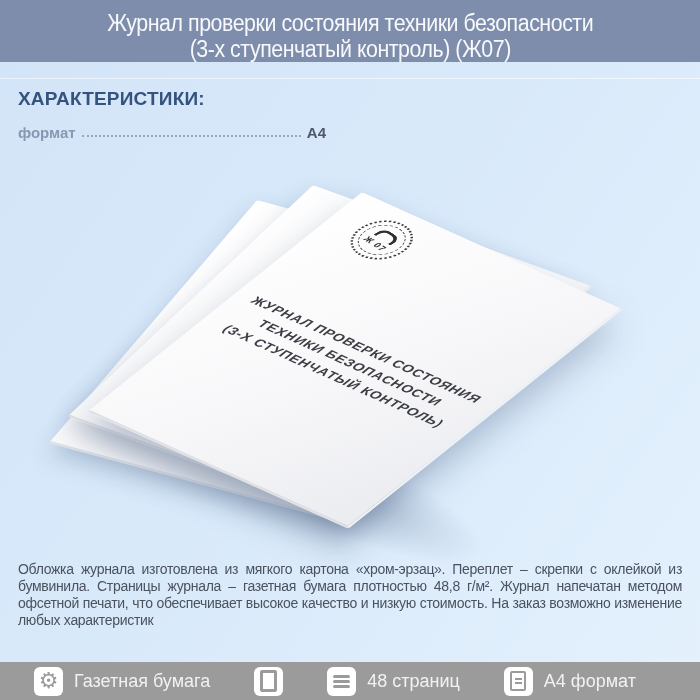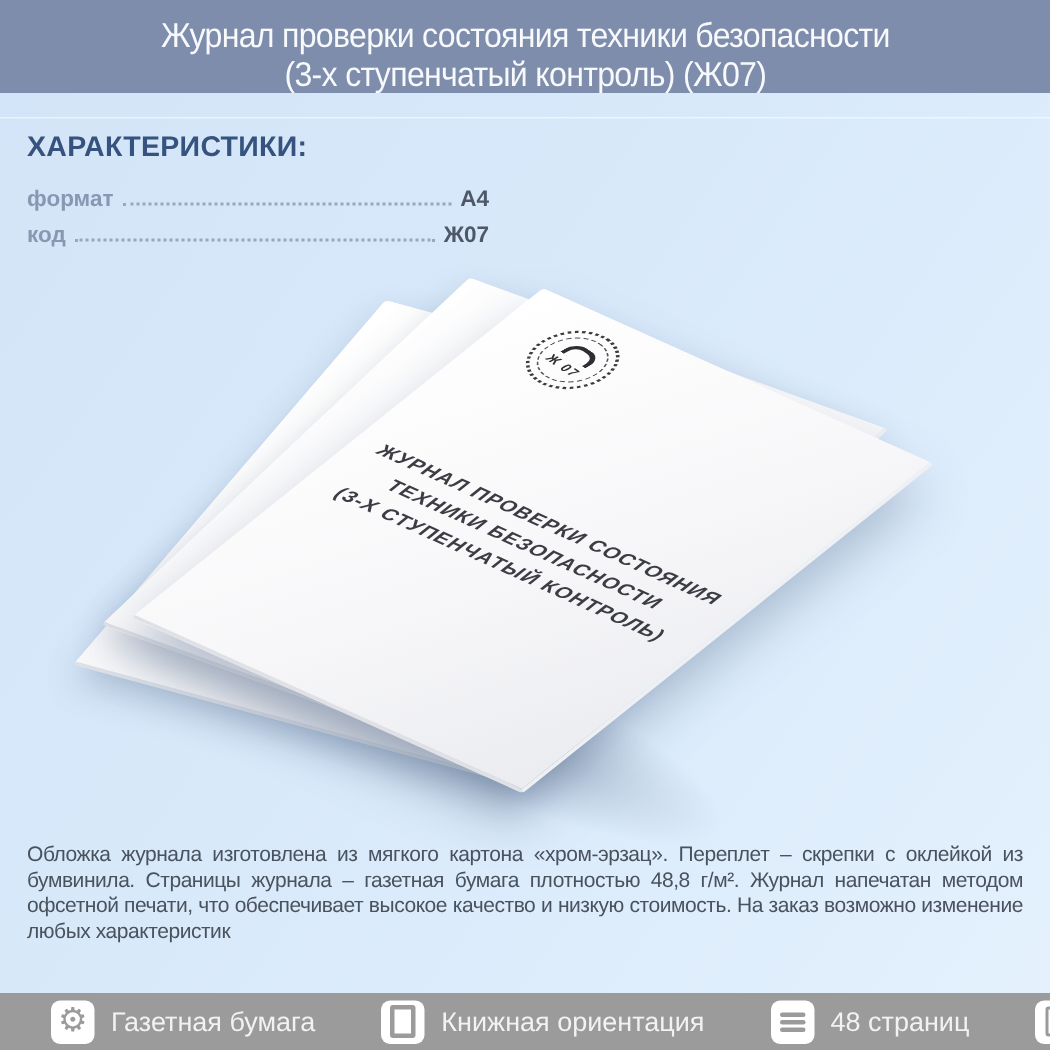--- a/index.html
+++ b/index.html
@@ -86,25 +86,20 @@
   <div class="sheen"></div>
 
   <div class="chars">
     <h2 class="sec-heading">ХАРАКТЕРИСТИКИ:</h2>
     <div class="chars-grid">
       <div class="char-row">
         <span class="char-label">формат</span>
         <span class="char-dots"></span>
         <span class="char-value">А4</span>
       </div>
-      <div class="char-row">
-        <span class="char-label">код</span>
-        <span class="char-dots"></span>
-        <span class="char-value">Ж07</span>
-      </div>
     </div>
   </div>
 
   <div class="photo">
     <div class="stack-shadow"></div>
     <div class="journal j3">
       <div class="mini-stamp"></div>
     </div>
     <div class="journal j2">
       <div class="mini-stamp"></div>
@@ -131,21 +126,20 @@
     <div class="f-item">
       <div class="f-icon">
         <span class="glyph-gear">⚙</span>
       </div>
       <span class="f-label">Газетная бумага</span>
     </div>
     <div class="f-item">
       <div class="f-icon">
         <div class="glyph-portrait"></div>
       </div>
-      <span class="f-label">Книжная ориентация</span>
     </div>
     <div class="f-item">
       <div class="f-icon">
         <div class="glyph-stack">
             <div></div>
             <div></div>
             <div></div>
           </div>
       </div>
       <span class="f-label">48 страниц</span>

